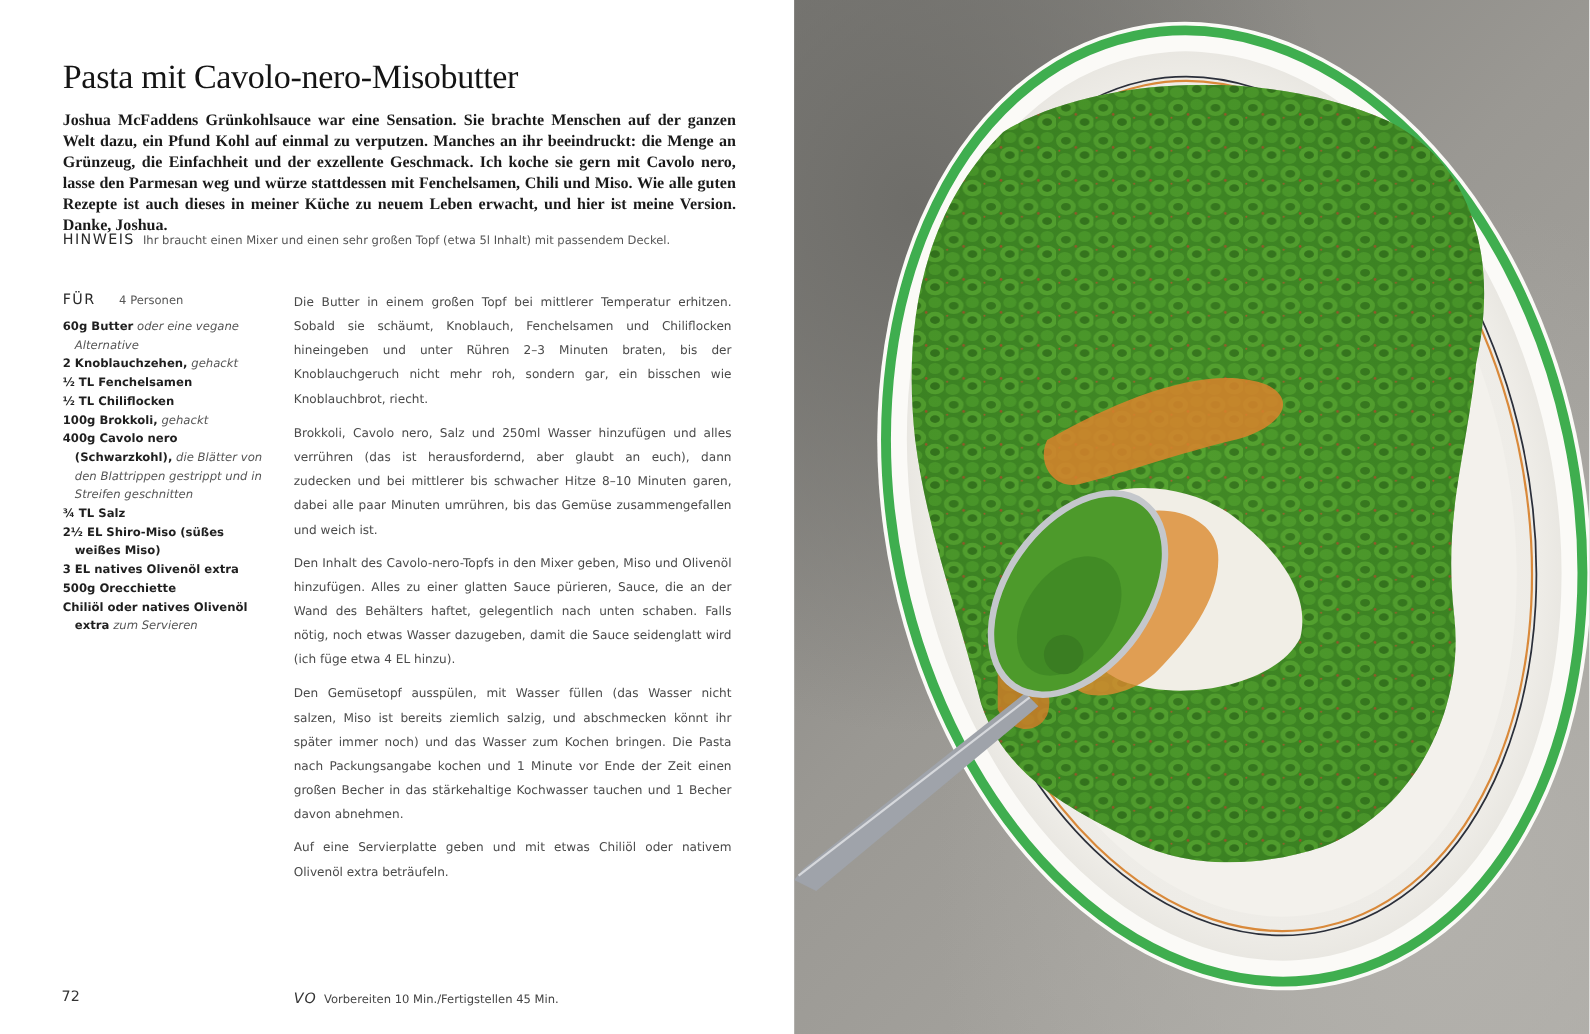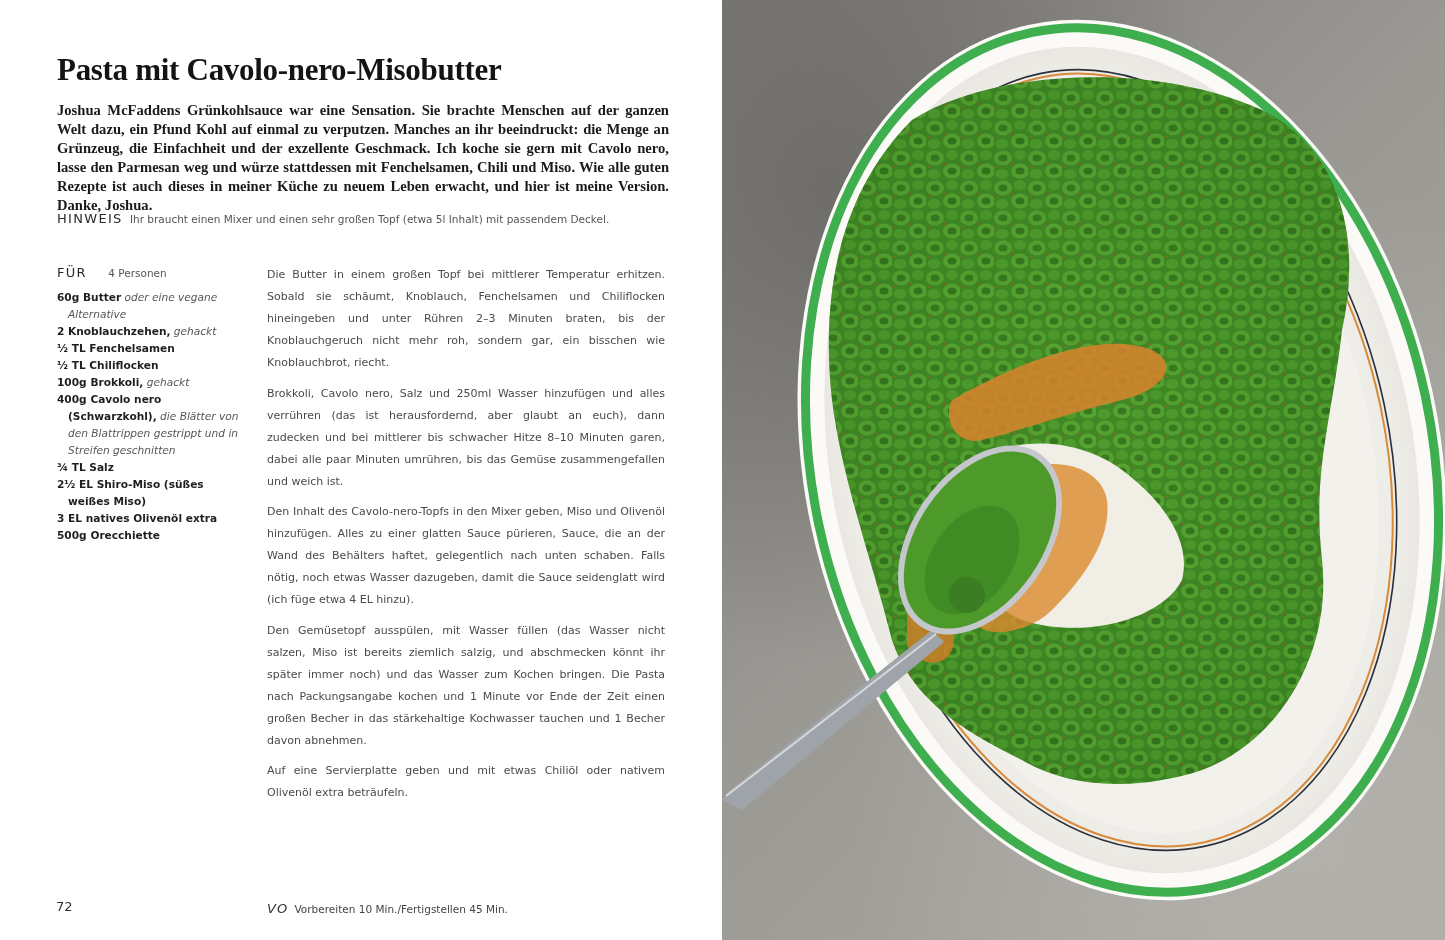--- a/index.html
+++ b/index.html
@@ -9,21 +9,21 @@
       font-family: "DejaVu Sans", sans-serif;
       color: #1a1a1a;
     }
     .left-page {
       position: absolute; left: 0; top: 0; width: 722px; height: 940px;
       background: #ffffff;
     }
     .title {
       position: absolute; left: 57px; top: 52px;
       font-family: "Liberation Serif", serif;
-      font-size: 31px; font-weight: bold; letter-spacing: -0.3px;
+      font-size: 31px; font-weight: normal; letter-spacing: -0.3px;
       color: #141414; margin: 0; white-space: nowrap;
     }
     .intro {
       position: absolute; left: 57px; top: 101px; width: 612px;
       font-family: "Liberation Serif", serif;
       font-size: 14.6px; font-weight: bold; line-height: 19px;
       color: #1a1a1a; text-align: justify; margin: 0;
     }
     .hint {
       position: absolute; left: 57px; top: 211px; width: 640px;
@@ -83,20 +83,21 @@
     <div class="ing"><span class="qty">60g Butter</span> <span class="note">oder eine vegane Alternative</span></div>
     <div class="ing"><span class="qty">2 Knoblauchzehen,</span> <span class="note">gehackt</span></div>
     <div class="ing"><span class="qty">½ TL Fenchelsamen</span></div>
     <div class="ing"><span class="qty">½ TL Chiliflocken</span></div>
     <div class="ing"><span class="qty">100g Brokkoli,</span> <span class="note">gehackt</span></div>
     <div class="ing"><span class="qty">400g Cavolo nero (Schwarzkohl),</span> <span class="note">die Blätter von den Blattrippen gestrippt und in Streifen geschnitten</span></div>
     <div class="ing"><span class="qty">¾ TL Salz</span></div>
     <div class="ing"><span class="qty">2½ EL Shiro-Miso (süßes weißes Miso)</span></div>
     <div class="ing"><span class="qty">3 EL natives Olivenöl extra</span></div>
     <div class="ing"><span class="qty">500g Orecchiette</span></div>
+    <div class="ing"><span class="qty">Chiliöl oder natives Olivenöl extra</span> <span class="note">zum Servieren</span></div>
   </div>
 
   <div class="method">
     <p>Die Butter in einem großen Topf bei mittlerer Temperatur erhitzen. Sobald sie schäumt, Knoblauch, Fenchelsamen und Chiliflocken hineingeben und unter Rühren 2–3 Minuten braten, bis der Knoblauchgeruch nicht mehr roh, sondern gar, ein bisschen wie Knoblauchbrot, riecht.</p>
     <p>Brokkoli, Cavolo nero, Salz und 250ml Wasser hinzufügen und alles verrühren (das ist herausfordernd, aber glaubt an euch), dann zudecken und bei mittlerer bis schwacher Hitze 8–10 Minuten garen, dabei alle paar Minuten umrühren, bis das Gemüse zusammengefallen und weich ist.</p>
     <p>Den Inhalt des Cavolo-nero-Topfs in den Mixer geben, Miso und Olivenöl hinzufügen. Alles zu einer glatten Sauce pürieren, Sauce, die an der Wand des Behälters haftet, gelegentlich nach unten schaben. Falls nötig, noch etwas Wasser dazugeben, damit die Sauce seidenglatt wird (ich füge etwa 4 EL hinzu).</p>
     <p>Den Gemüsetopf ausspülen, mit Wasser füllen (das Wasser nicht salzen, Miso ist bereits ziemlich salzig, und abschmecken könnt ihr später immer noch) und das Wasser zum Kochen bringen. Die Pasta nach Packungsangabe kochen und 1 Minute vor Ende der Zeit einen großen Becher in das stärkehaltige Kochwasser tauchen und 1 Becher davon abnehmen.</p>
     <p>Auf eine Servierplatte geben und mit etwas Chiliöl oder nativem Olivenöl extra beträufeln.</p>
   </div>
 

